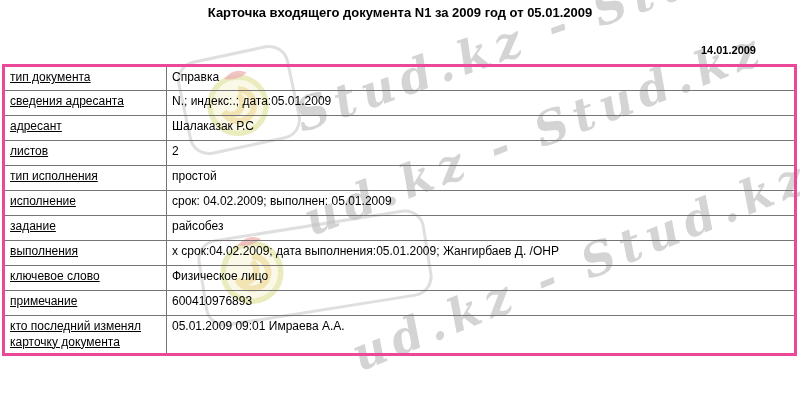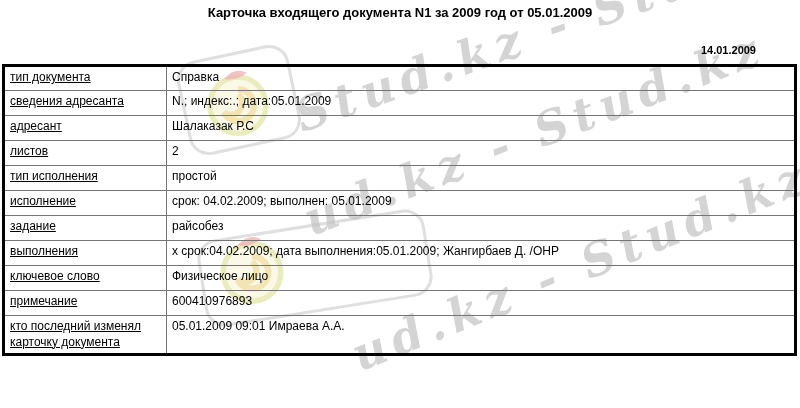--- a/index.html
+++ b/index.html
@@ -58,21 +58,21 @@
   .doc-date {
     position: absolute; top: 44px; right: 44px;
     font-size: 11px;
     font-weight: bold;
     color: #000;
   }
   table.card {
     position: absolute; top: 64px; left: 2px;
     width: 795px;
     border-collapse: collapse;
-    border: 3px solid #000000;
+    border: 3px solid #ec4899;
     table-layout: fixed;
     background: transparent;
   }
   table.card tr { height: 25px; }
   table.card tr:last-child { height: 37px; margin-top: 23px; }
   table.card td {
     border: 1px solid #757575;
     padding: 3px 4px 3px 5px;
     vertical-align: top;
     font-size: 12px;

